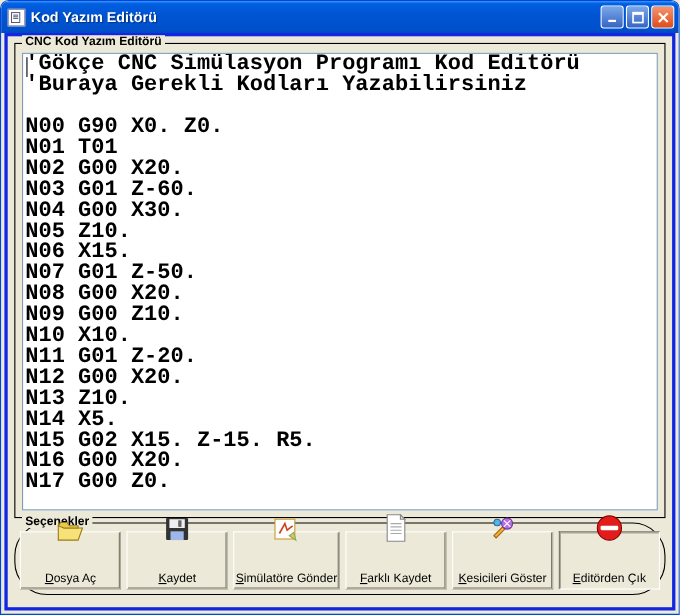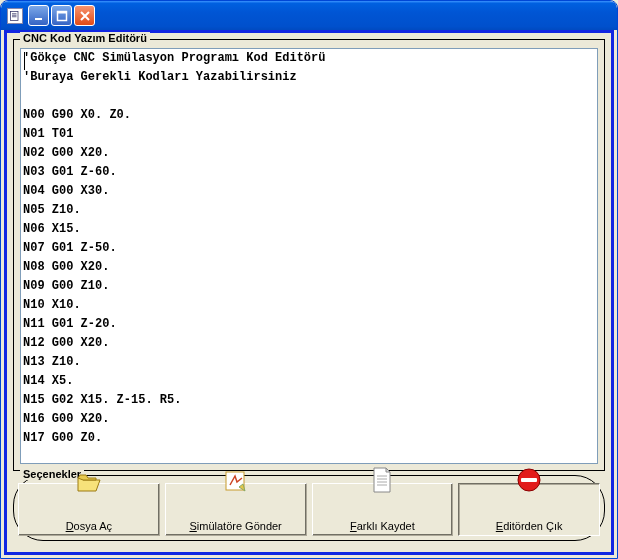--- a/index.html
+++ b/index.html
@@ -87,21 +87,21 @@
   .editor-inner {
     position: absolute;
     top: 8px; left: 6px; right: 6px; bottom: 6px;
     background: #fff;
     border: 1px solid #7f9db9;
     padding: 0;
     overflow: hidden;
   }
   .code {
     font-family: "Courier New", monospace;
-    font-size: 12px;
+    font-size: 20px;
     font-weight: bold;
     white-space: pre;
     line-height: 19px;
     padding: 0 2px;
     color: #000;
     letter-spacing: 0;
   }
   .code-line { display: block; }
   .code-cursor {
     position: absolute;
@@ -161,20 +161,21 @@
 <div class="window">
   <div class="titlebar">
     <span class="app-icon">
       <svg viewBox="0 0 16 16">
           <rect x="2" y="2" width="10" height="12" fill="#fff" stroke="#336" stroke-width="1"></rect>
           <line x1="4" y1="5" x2="10" y2="5" stroke="#336"></line>
           <line x1="4" y1="7" x2="10" y2="7" stroke="#336"></line>
           <line x1="4" y1="9" x2="10" y2="9" stroke="#336"></line>
         </svg>
     </span>
+    <span class="title">Kod Yazım Editörü</span>
     <div class="winbtns">
       <div class="winbtn min">
         <svg viewBox="0 0 12 12">
             <rect x="2" y="8" width="7" height="2" fill="#fff"></rect>
           </svg>
       </div>
       <div class="winbtn max">
         <svg viewBox="0 0 12 12">
             <rect x="1.5" y="1.5" width="9" height="9" fill="none" stroke="#fff" stroke-width="1.5"></rect>
             <rect x="1.5" y="1.5" width="9" height="2" fill="#fff"></rect>
@@ -205,20 +206,31 @@
         <div class="tbtn">
           <span class="ticon">
             <svg width="26" height="22" viewBox="0 0 26 22">
               <path d="M2 7 L2 20 L20 20 L24 9 L7 9 L6 7 Z" fill="#f7e27a" stroke="#9b7b12"></path>
               <path d="M2 7 L4 4 L10 4 L12 7 L20 7 L20 9 L7 9 Z" fill="#e7c94f" stroke="#9b7b12"></path>
             </svg>
           </span>
           <span class="lbl"><u>D</u>osya Aç</span>
         </div>
 
+        <div class="tbtn">
+          <span class="ticon">
+            <svg width="24" height="24" viewBox="0 0 24 24">
+              <rect x="2" y="2" width="20" height="20" fill="#333" rx="1"></rect>
+              <rect x="5" y="3" width="14" height="8" fill="#eee"></rect>
+              <rect x="6" y="14" width="12" height="8" fill="#9fb7e8"></rect>
+              <rect x="13" y="4" width="3" height="6" fill="#666"></rect>
+            </svg>
+          </span>
+          <span class="lbl"><u>K</u>aydet</span>
+        </div>
 
         <div class="tbtn">
           <span class="ticon">
             <svg width="26" height="24" viewBox="0 0 26 24">
               <rect x="3" y="3" width="18" height="18" fill="#fff" stroke="#c89b2c" stroke-width="1"></rect>
               <path d="M7 16 L12 7 L14 13 L19 9" fill="none" stroke="#c42" stroke-width="1.5"></path>
               <path d="M16 18 L22 22 L20 15 Z" fill="#e6c64a" stroke="#8a6"></path>
             </svg>
           </span>
           <span class="lbl"><u>S</u>imülatöre Gönder</span>
@@ -231,20 +243,31 @@
               <path d="M15 1 L15 5 L19 5 Z" fill="#ddd" stroke="#888"></path>
               <line x1="6" y1="9" x2="16" y2="9" stroke="#aaa"></line>
               <line x1="6" y1="12" x2="16" y2="12" stroke="#aaa"></line>
               <line x1="6" y1="15" x2="16" y2="15" stroke="#aaa"></line>
               <line x1="6" y1="18" x2="16" y2="18" stroke="#aaa"></line>
             </svg>
           </span>
           <span class="lbl"><u>F</u>arklı Kaydet</span>
         </div>
 
+        <div class="tbtn">
+          <span class="ticon">
+            <svg width="26" height="26" viewBox="0 0 26 26">
+              <path d="M5 20 L13 12 L15 14 L7 22 Z" fill="#ffb030" stroke="#996515"></path>
+              <circle cx="17" cy="9" r="5" fill="#b86fe0" stroke="#7338a0"></circle>
+              <path d="M14 6 L20 12 M20 6 L14 12" stroke="#fff" stroke-width="1"></path>
+              <circle cx="8" cy="8" r="3" fill="#5ab0e8" stroke="#2b6ca0"></circle>
+            </svg>
+          </span>
+          <span class="lbl"><u>K</u>esicileri Göster</span>
+        </div>
 
         <div class="tbtn active">
           <span class="ticon">
             <svg width="26" height="26" viewBox="0 0 26 26">
               <circle cx="13" cy="13" r="11" fill="#e21b1b" stroke="#8a0000" stroke-width="1"></circle>
               <rect x="5" y="11" width="16" height="4" fill="#fff" rx="1"></rect>
             </svg>
           </span>
           <span class="lbl"><u>E</u>ditörden Çık</span>
         </div>

